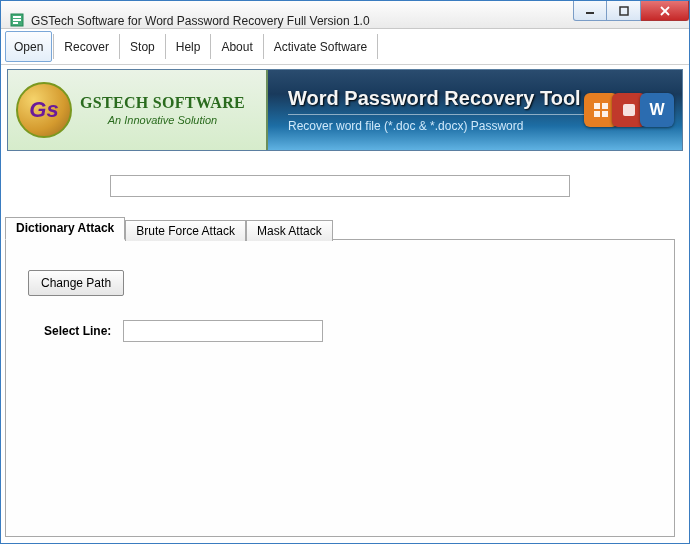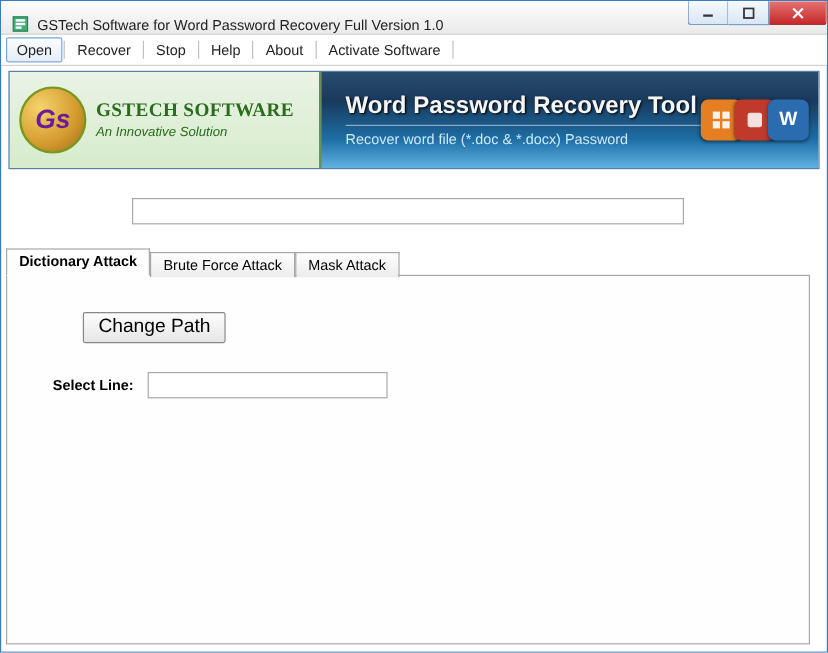--- a/index.html
+++ b/index.html
@@ -11,31 +11,31 @@
   .titlebar-icon { width: 16px; height: 16px; margin-right: 6px; display:inline-flex; align-items:center; justify-content:center;}
   .titlebar-text { font-size: 12px; color:#222;}
   .win-controls { margin-left: auto; display: flex; height: 100%; }
   .win-btn { width: 34px; height: 20px; margin-top:0; border: 1px solid #7a9cc6; border-top:none; display:flex; align-items:center; justify-content:center; font-size:11px; background: linear-gradient(#f6f9fd,#d9e6f5); color:#333;}
   .win-btn + .win-btn { border-left: none;}
   .win-btn.close { background: linear-gradient(#e57373,#c62828); color:#fff; border-color:#a33; width:48px; border-top-right-radius:0; border-bottom-right-radius:3px;}
   .win-btn.min { border-bottom-left-radius:3px;}
   .win-btn svg { display:block;}
 
   
-  .menubar { height: 26px; border-bottom: 1px solid #d0d0d0; display:flex; align-items:stretch; padding: 2px 4px; gap:0; background:#fff;}
+  .menubar { height: 36px; border-bottom: 1px solid #d0d0d0; display:flex; align-items:stretch; padding: 2px 4px; gap:0; background:#fff;}
   .menu-item { font-size: 12px; padding: 3px 8px; border:1px solid transparent; display:flex; align-items:center; color:#222; cursor:default;}
   .menu-item.active { border:1px solid #7aa7d8; background: linear-gradient(#fbfdff,#e4eef9); border-radius:2px;}
   .menu-sep { width:1px; background:#c0c0c0; margin: 3px 1px;}
 
   
   .banner { height: 82px; margin: 4px 6px 0 6px; border:1px solid #5b7fa1; display:flex; align-items:stretch; background: linear-gradient(#2a4c6f 0%, #193a5c 30%, #1d6ea5 70%, #5fb2e2 100%); position:relative; overflow:hidden;}
   .banner-left { width: 260px; background: linear-gradient(#eaf3e6,#d6eccb); display:flex; align-items:center; padding-left:8px; border-right: 2px solid #6b8f5c; gap:8px;}
   .logo-circle { width:56px; height:56px; border-radius:50%; background: radial-gradient(circle at 30% 30%, #f5d36b, #d49a2e 60%, #9b6b1f); border:2px solid #7a981f; display:flex; align-items:center; justify-content:center;}
   .logo-inner { font-size:22px; font-weight:bold; color:#6a1b9a; font-style:italic; font-family: Liberation Sans, sans-serif;}
-  .brand-text { display:flex; flex-direction:column;}
+  .brand-text { display:flex; flex-direction:column;text-align:center;}
   .brand-name { font-size:16px; font-weight:bold; color:#2a6b1e; font-family: Georgia, serif; letter-spacing:0.3px;}
   .brand-tag { font-size:11px; color:#2a6b1e; font-style:italic; margin-top:2px;}
   .banner-right { flex:1; display:flex; flex-direction:column; justify-content:center; padding-left:20px; color:#fff; position:relative;}
   .banner-title { font-size:20px; font-weight:600; color:#f5f5f5; text-shadow:1px 1px 2px #000;}
   .banner-line { height:1px; background: rgba(255,255,255,0.5); margin: 4px 0; width: 350px;}
   .banner-sub { font-size:12px; color:#cfe8fa;}
   .banner-icons { position:absolute; right:8px; top:50%; transform:translateY(-50%); display:flex; gap:0;}
   .app-icon { width:34px; height:34px; border-radius:6px; margin-left:-6px; display:flex; align-items:center; justify-content:center; color:#fff; font-weight:bold; font-size:16px; box-shadow:0 1px 3px rgba(0,0,0,0.5);}
   .ic-orange { background:#e67e22;}
   .ic-red { background:#c0392b;}
@@ -48,21 +48,21 @@
 
   
   .tab-container { flex:1; display:flex; flex-direction:column;}
   .tab-strip { display:flex; align-items:flex-end; height:24px;}
   .tab { font-size:12px; padding: 3px 10px; border:1px solid #a8a8a8; border-bottom:none; background: linear-gradient(#fefefe,#ececec); margin-right:0; position:relative; cursor:default;}
   .tab.active { font-weight:bold; background:#fefefe; z-index:2; border-bottom:1px solid #fefefe; margin-bottom:-1px; padding-bottom:4px;}
   .tab:not(.active){ top:2px;}
   .tab-page { flex:1; border:1px solid #a8a8a8; background:#fefefe; padding: 30px 22px 20px 22px;}
   .path-row { display:flex; align-items:center; gap:18px; margin-bottom: 24px;}
   .path-input { flex:0 0 420px; height:22px; border:1px solid #999; font-size:12px; padding: 2px 4px; background:#fff; overflow:hidden; white-space:nowrap;}
-  .btn { height:26px; padding: 0 12px; font-size:16px; border:1px solid #888; background: linear-gradient(#fdfdfd,#e6e6e6); border-radius:2px; cursor:default;margin-left:41px;}
+  .btn { height:26px; padding: 0 12px; font-size:12px; border:1px solid #888; background: linear-gradient(#fdfdfd,#e6e6e6); border-radius:2px; cursor:default;}
   .select-row { display:flex; align-items:center; gap:12px; margin-left: 16px;}
   .select-label { font-size:12px; font-weight:bold;}
   .select-input { width:200px; height:22px; border:1px solid #aaa; background:#fff;}
 
   
   .groupbox { border:1px solid #c8c8c8; margin-top: 6px; position:relative; padding: 14px 12px 10px 12px; height: 50px;}
   .group-label { position:absolute; top:-8px; left:8px; background:#fff; font-size:11px; color:#555; padding: 0 3px;}
   .cur-pass { font-size:12px; font-weight:bold;}
 </style>
 </head>

